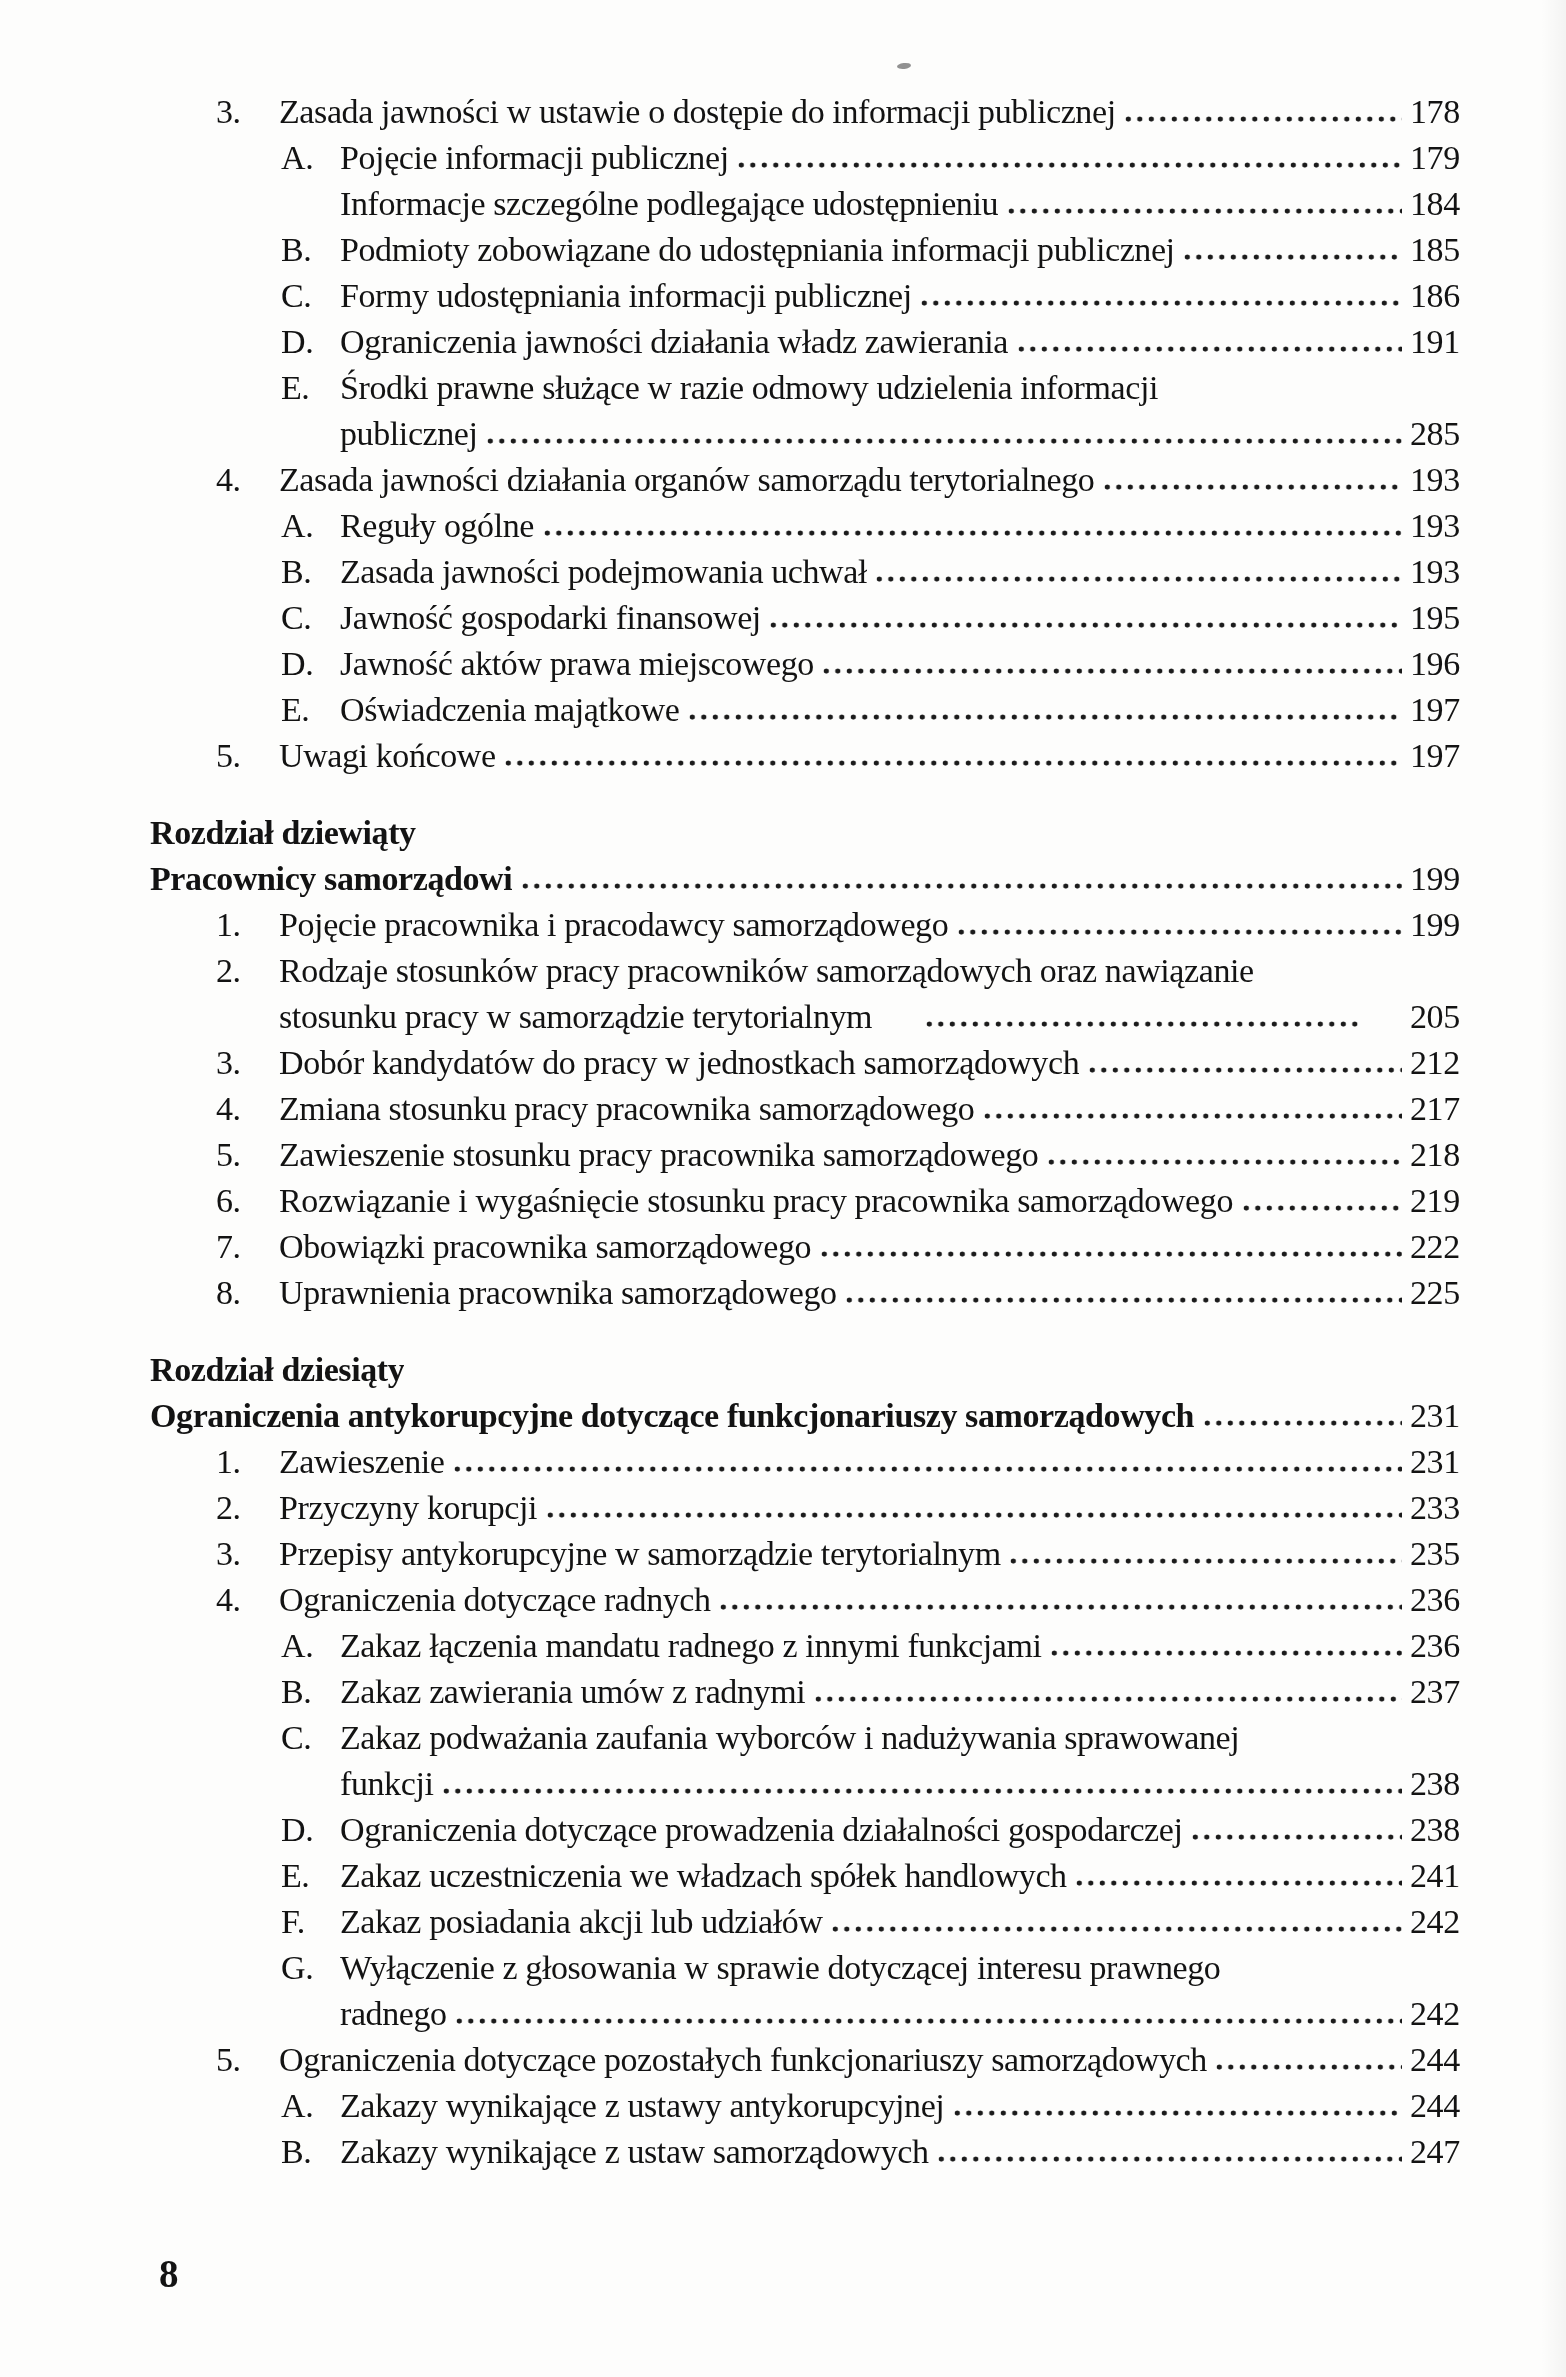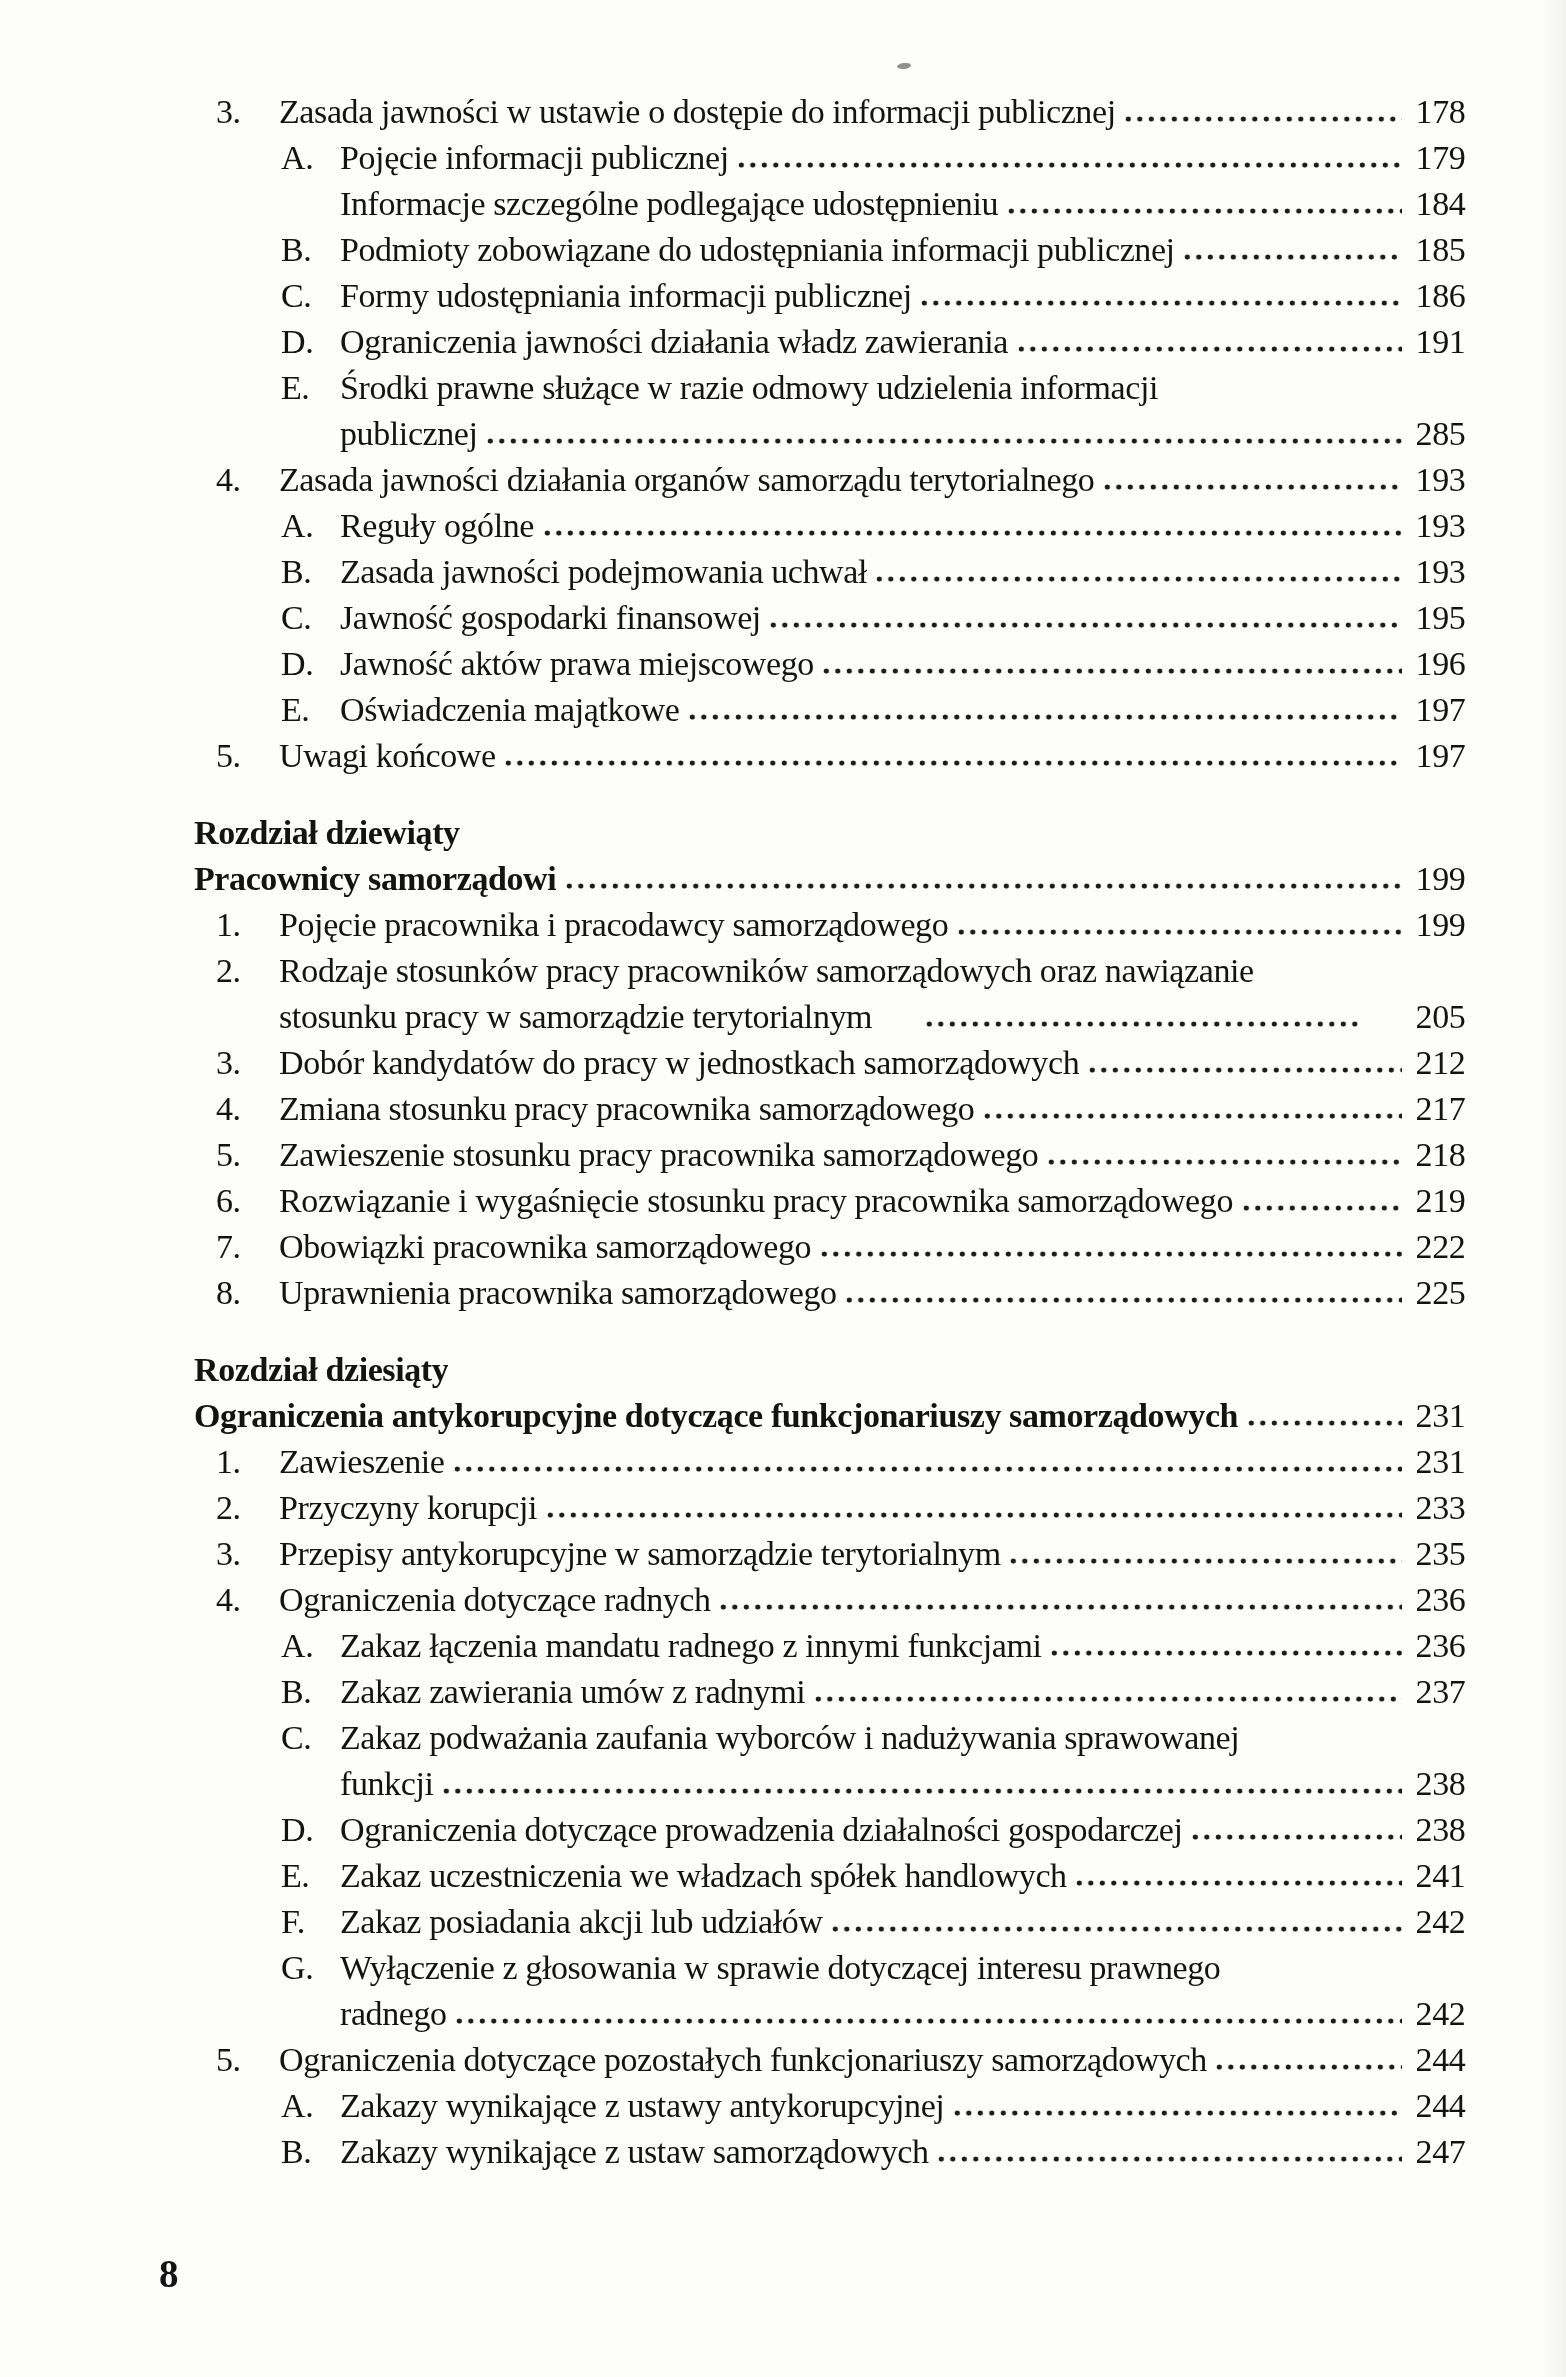--- a/index.html
+++ b/index.html
@@ -30,36 +30,36 @@
     line-height: 46px;
     font-size: 34px;
     letter-spacing: -0.4px;
     white-space: nowrap;
   }
   .row.gap { margin-top: 31px; }
   .lvl-item      { padding-left: 66px; }
   .lvl-sub       { padding-left: 131px; }
   .lvl-cont-item { padding-left: 129px; gap: 44px; }
   .lvl-cont-sub  { padding-left: 190px; }
-  .lvl-chapter, .lvl-chapter-title { font-weight: bold; padding-left: 0; margin-left: 44px; }
+  .lvl-chapter, .lvl-chapter-title { font-weight: bold; padding-left: 0; }
   .lvl-chapter-title .page-num, .lvl-chapter-title .leader { font-weight: normal; }
   .label { flex: 0 0 auto; }
   .label-item { flex: 0 0 63px; }
   .label-sub  { flex: 0 0 59px; }
   .entry-text { flex: 0 1 auto; overflow: hidden; font-family: Liberation Serif, serif; }
   .leader {
     flex: 1 1 17px;
     min-width: 17px;
     height: 8.5px;
     margin: 0 8.5px;
     background-image: radial-gradient(circle at 4.3px 4.3px, #1b1b1b 2.3px, rgba(0,0,0,0) 3px);
     background-size: 11.5px 8.5px;
     background-repeat: repeat-x;
   }
-  .page-num { flex: 0 0 auto; min-width: 61px; text-align: center; }
+  .page-num { flex: 0 0 auto; min-width: 61px; text-align: left; }
   .folio {
     position: absolute; left: 159px; top: 2251px;
     font-size: 39px; font-weight: bold; line-height: 46px;
   }
 </style>
 </head>
 <body>
 
 <div class="sheet">
   <div class="speck"></div>

